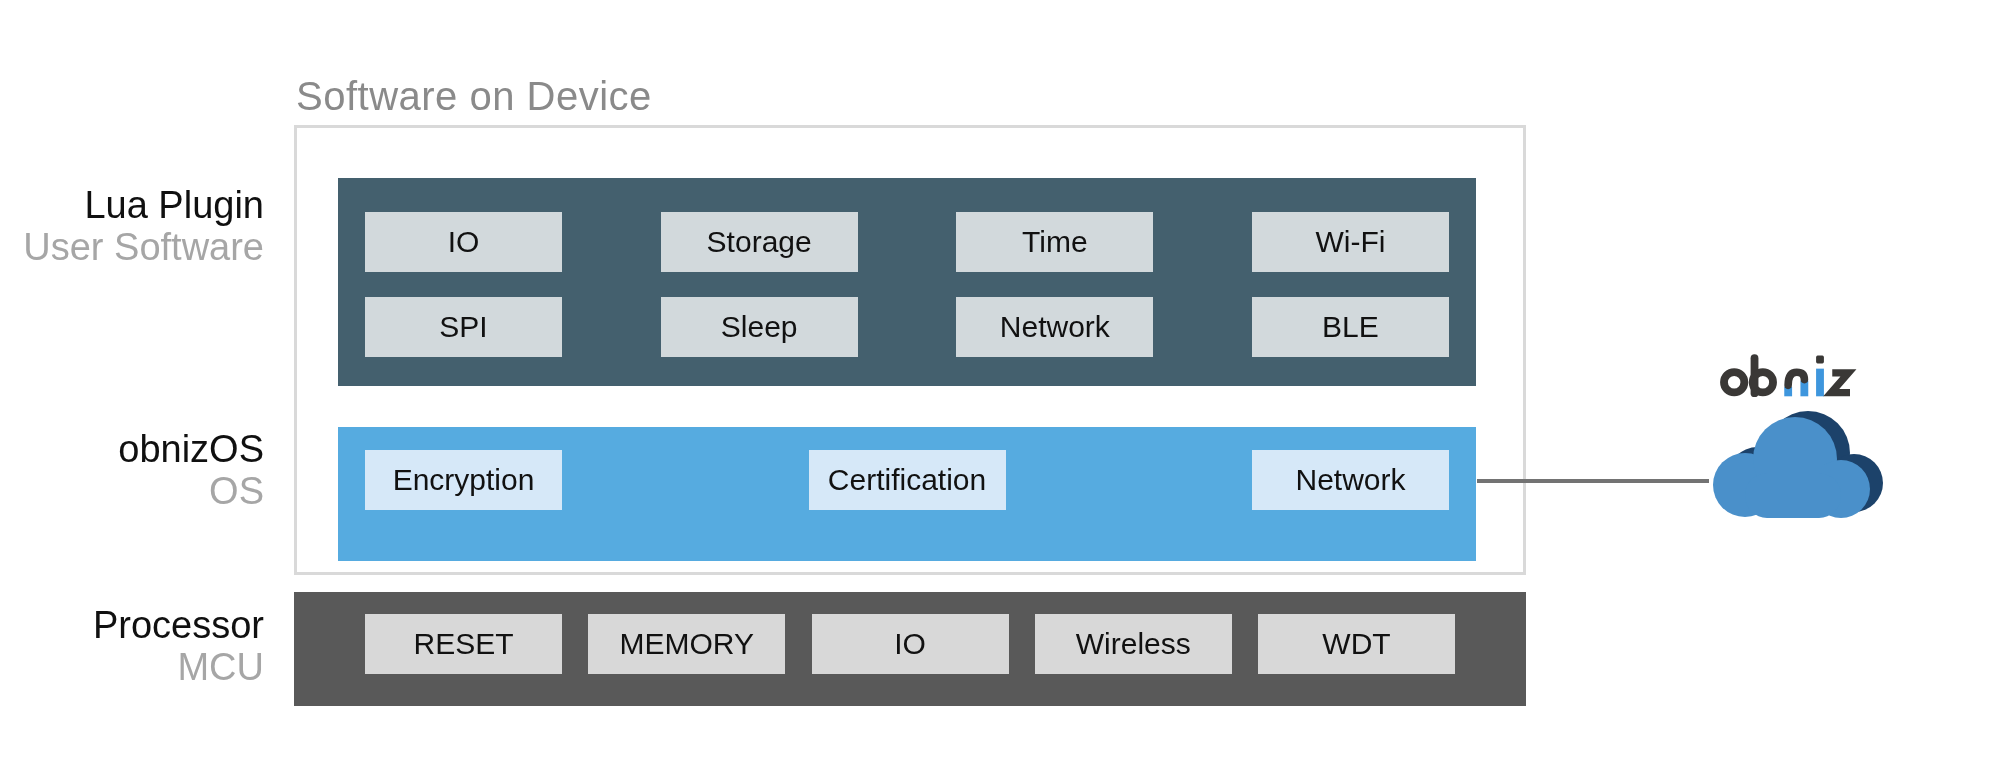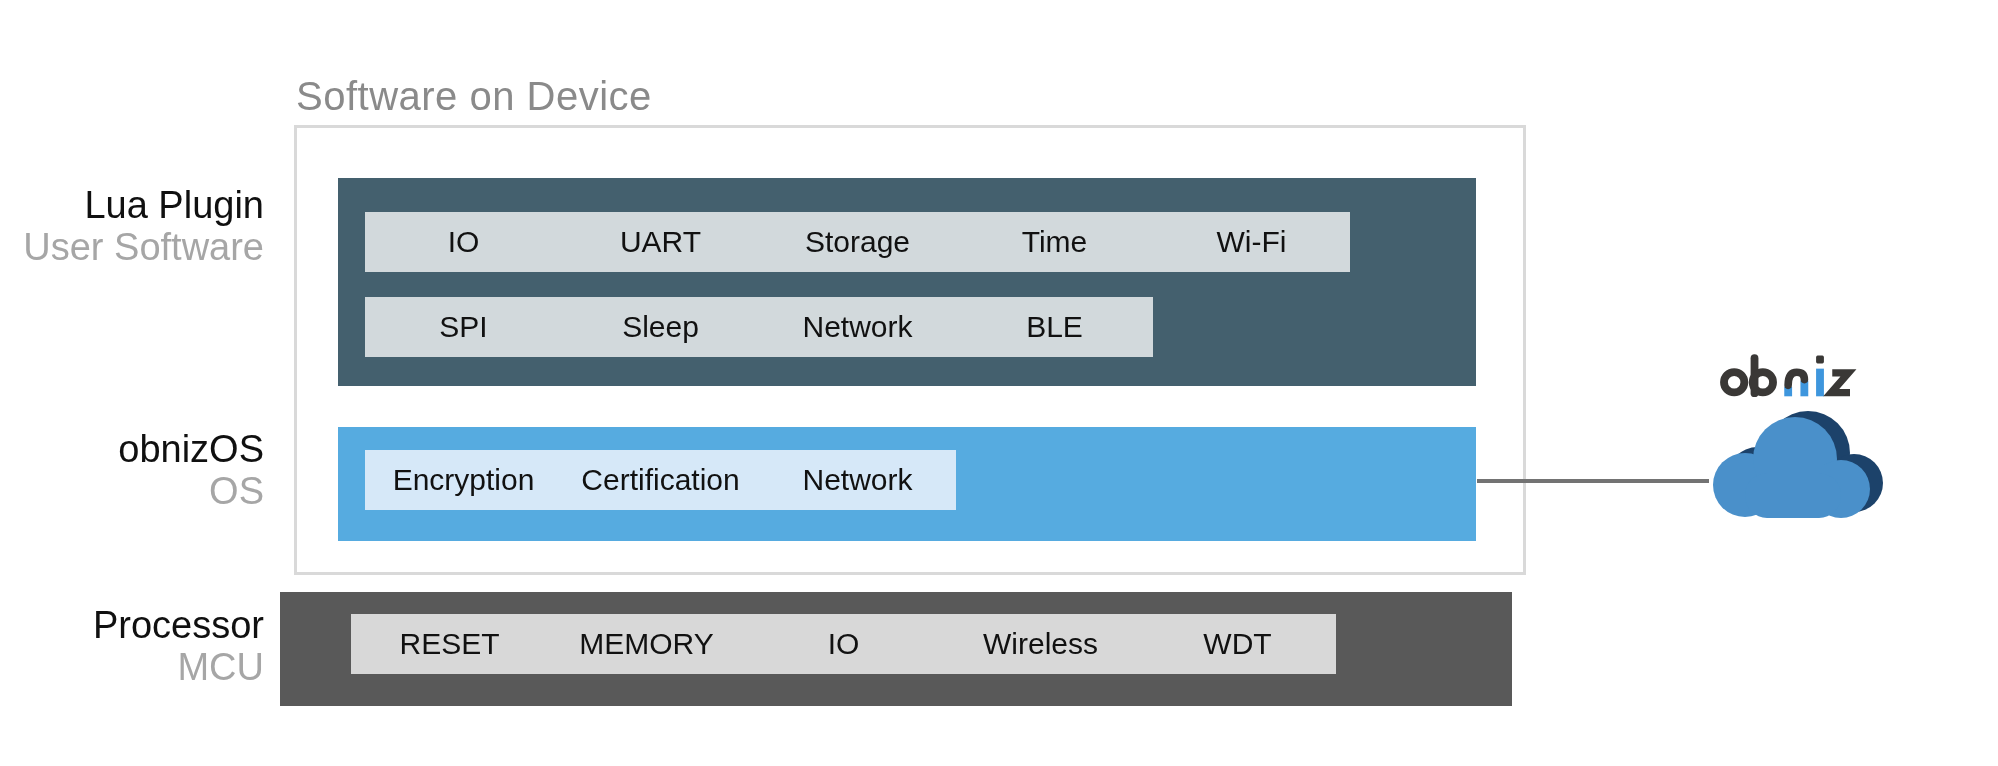--- a/index.html
+++ b/index.html
@@ -10,23 +10,23 @@
   .diagram-title{
     position:absolute;left:296px;top:74px;
     font-size:40px;color:#8a8a8a;letter-spacing:0.5px;white-space:nowrap;
   }
   .outer-box{
     position:absolute;left:294px;top:125px;width:1232px;height:450px;
     border:3px solid #d9d9d9;box-sizing:border-box;background:#ffffff;
   }
   .layer{position:absolute;box-sizing:border-box;}
   .layer-user{left:338px;top:178px;width:1138px;height:208px;background:#44606e;}
-  .layer-os{left:338px;top:427px;width:1138px;height:114px;background:#56abe0;}
-  .layer-proc{left:280px;top:592px;width:1232px;height:114px;background:#595959;}
-  .chip-row{display:flex;padding:0 27px;}
+  .layer-os{left:338px;top:427px;width:1138px;height:134px;background:#56abe0;}
+  .layer-proc{left:294px;top:592px;width:1232px;height:114px;background:#595959;}
+  .chip-row{display:flex;justify-content:space-between;padding:0 27px;}
   .layer-user .chip-row.r1{margin-top:34px;}
   .layer-user .chip-row.r2{margin-top:25px;}
   .layer-os .chip-row{margin-top:23px;}
   .layer-proc .chip-row{margin-top:22px;padding:0 71px;}
   .chip{
     width:197px;height:60px;display:flex;align-items:center;justify-content:center;
     font-size:30px;color:#111111;white-space:nowrap;
   }
   .layer-user .chip{background:#d2d9dc;}
   .layer-os .chip{background:#d6e8f8;}
@@ -63,21 +63,20 @@
     <div class="sub">OS</div>
   </div>
   <div class="label-block lb-proc">
     <div class="main">Processor</div>
     <div class="sub">MCU</div>
   </div>
 
   <div class="layer layer-user">
     <div class="chip-row r1">
       <div class="chip">IO</div>
-      <div class="chip">UART</div>
       <div class="chip">Storage</div>
       <div class="chip">Time</div>
       <div class="chip">Wi-Fi</div>
     </div>
     <div class="chip-row r2">
       <div class="chip">SPI</div>
       <div class="chip">Sleep</div>
       <div class="chip">Network</div>
       <div class="chip">BLE</div>
     </div>

